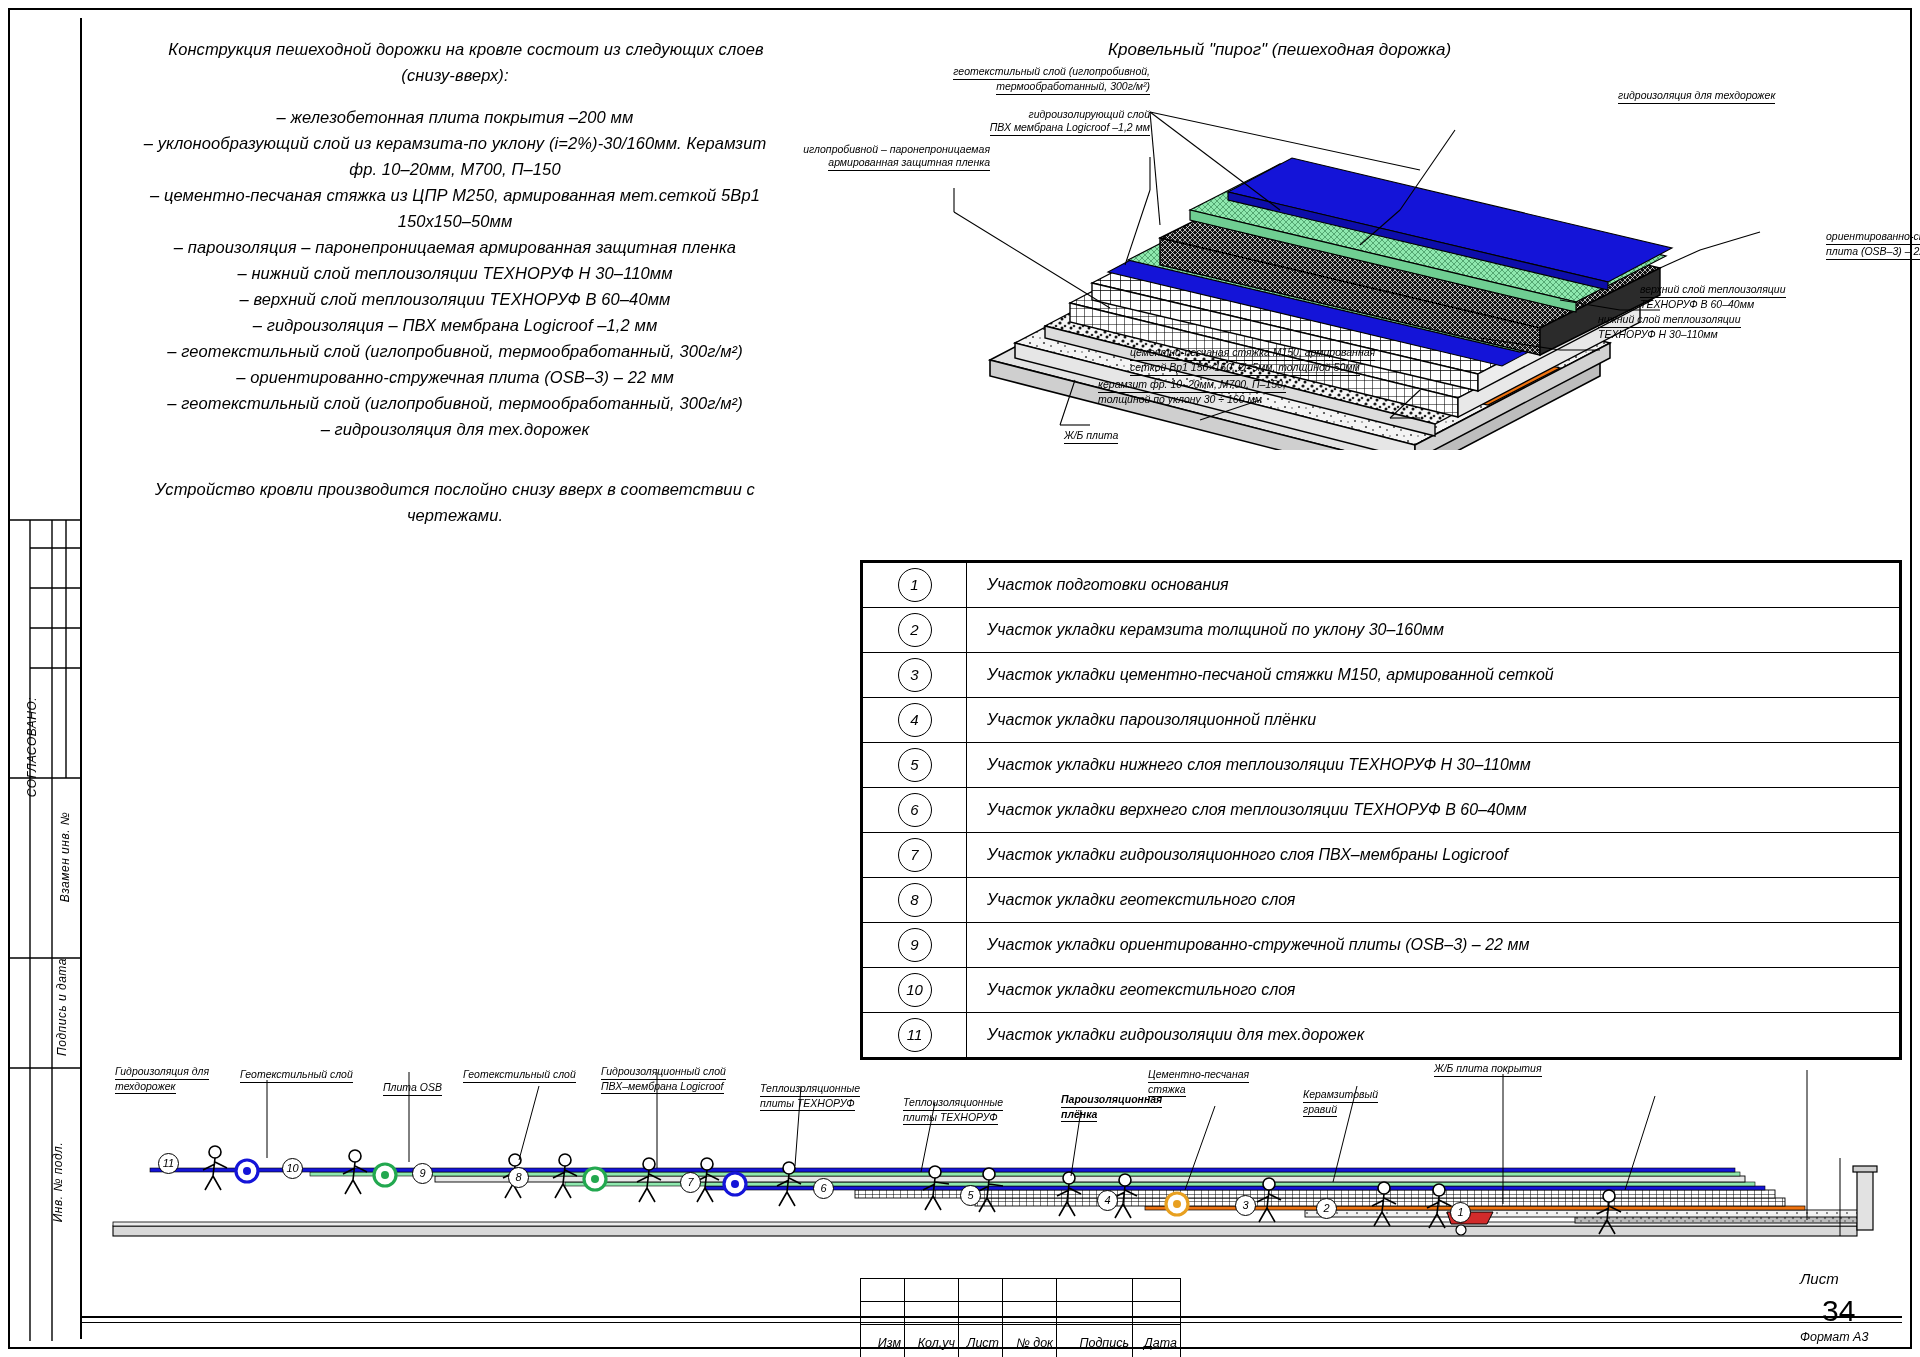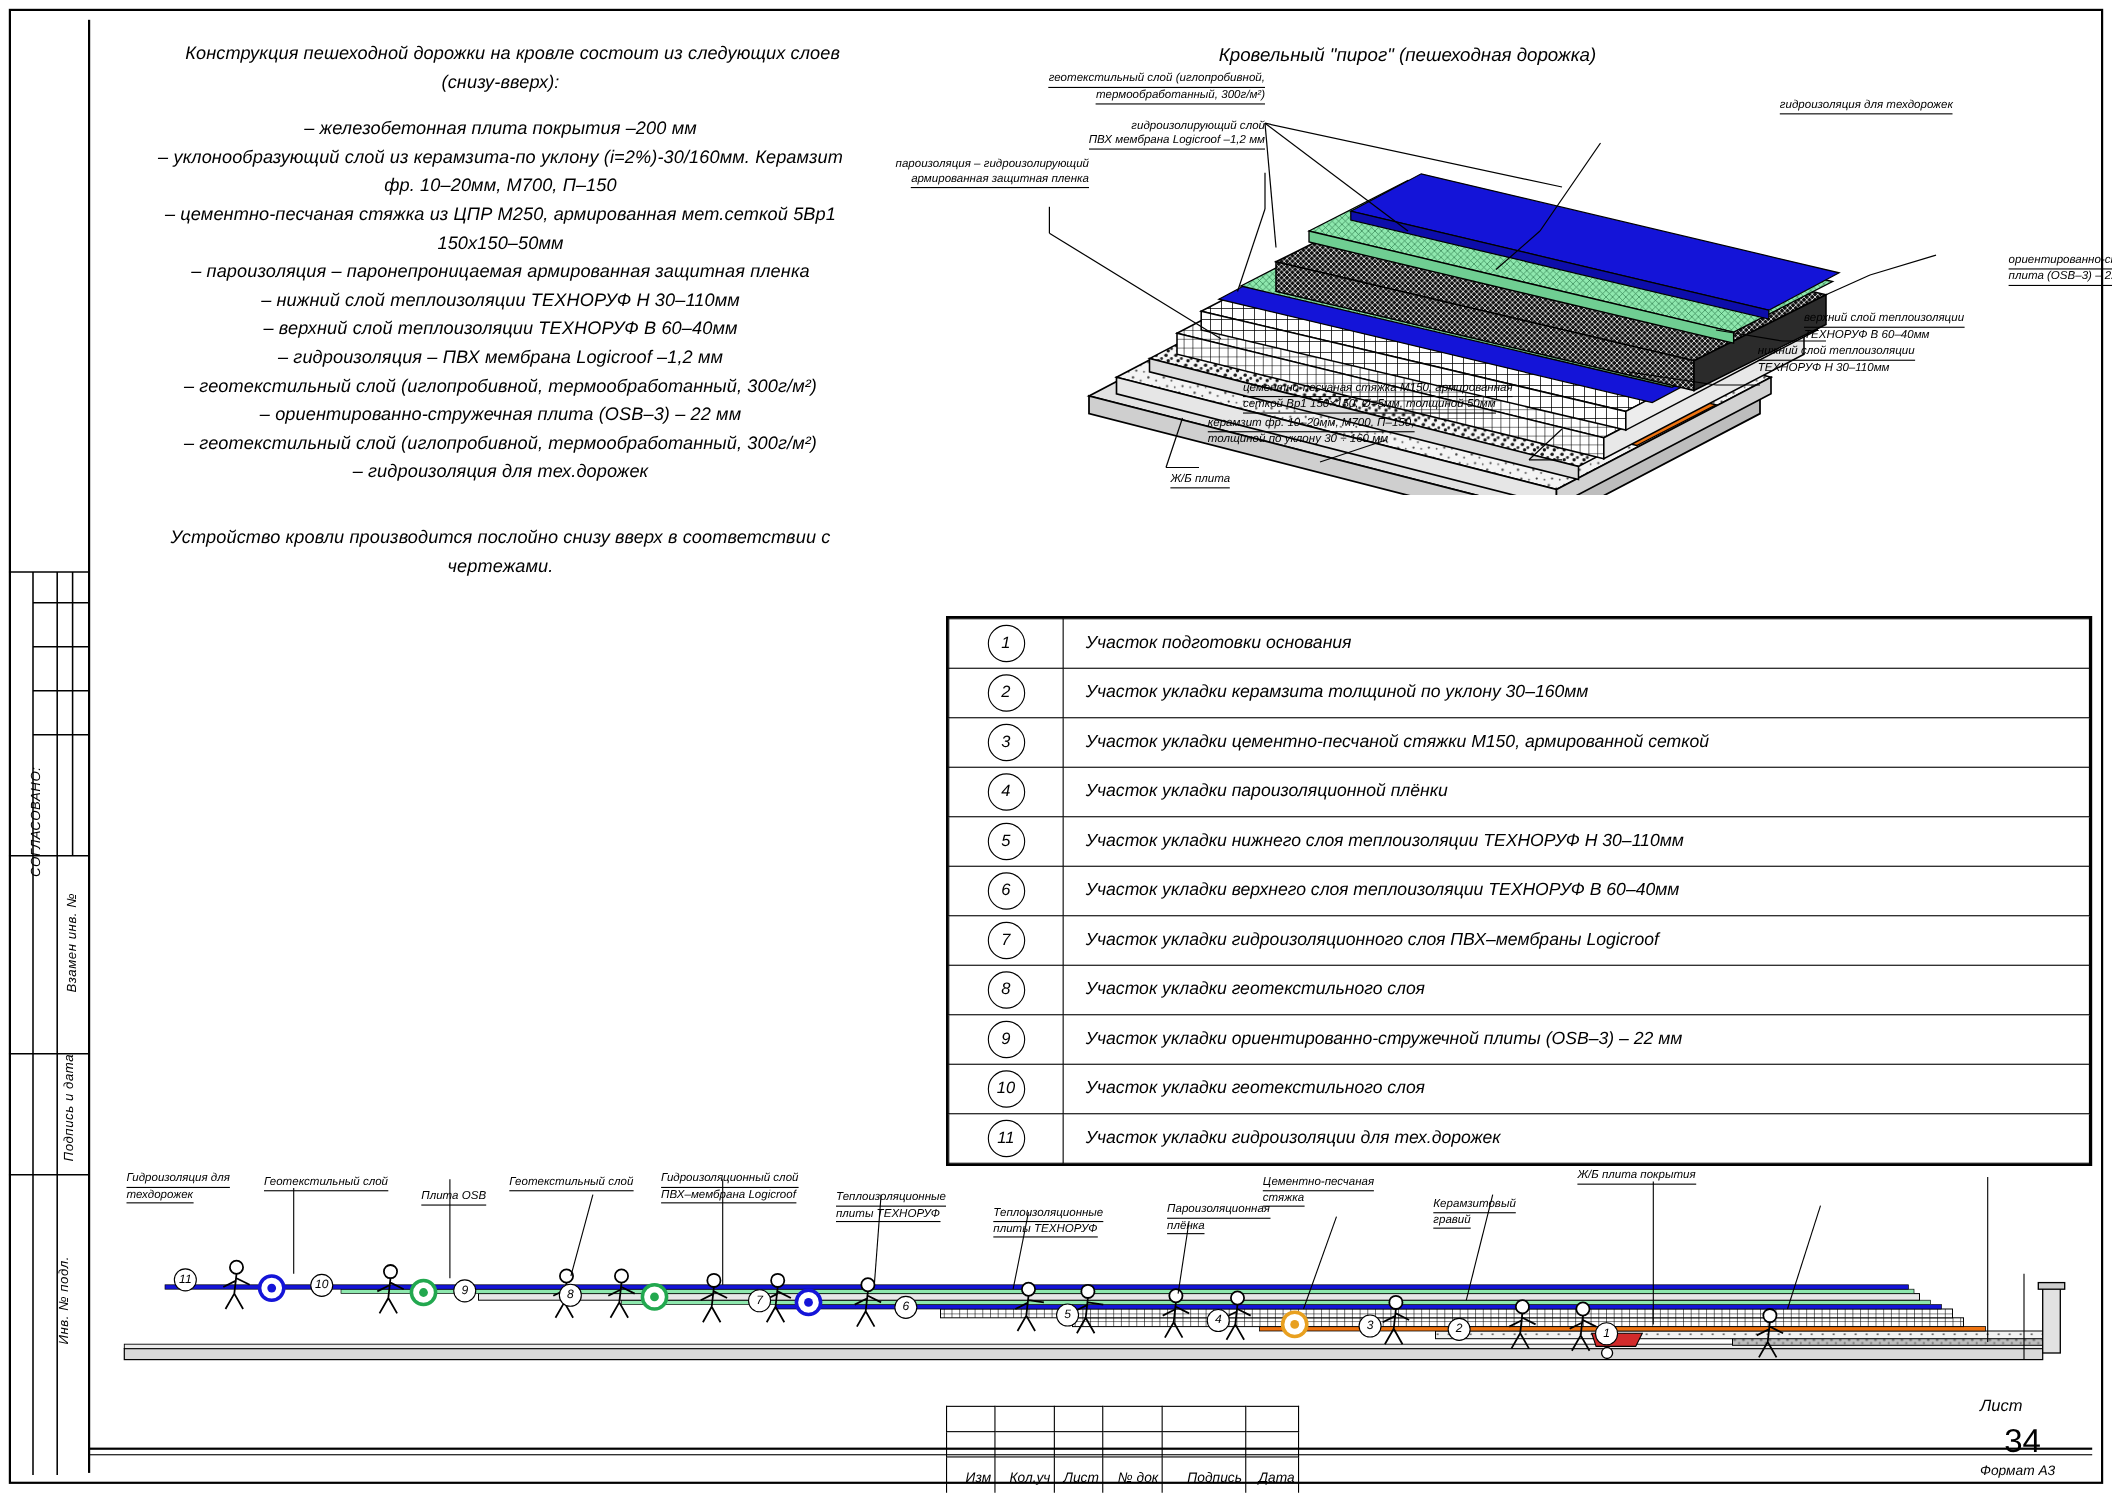--- a/index.html
+++ b/index.html
@@ -278,21 +278,21 @@
     <span class="u">геотекстильный слой (иглопробивной,</span><br>
     <span class="u">термообработанный, 300г/м²)</span>
   </div>
 
   <div class="calltxt right" style="left:880px; top:108px; width:270px;">
     <span>гидроизолирующий слой</span><br>
     <span class="u">ПВХ мембрана Logicroof –1,2 мм</span>
   </div>
 
   <div class="calltxt right" style="left:720px; top:143px; width:270px;">
-    <span>пароизоляция – гидроизолирующий</span><br>
+    <span>иглопробивной – паронепроницаемая</span><br>
     <span class="u">армированная защитная пленка</span>
   </div>
 
   <div class="calltxt" style="left:1618px; top:89px;">
     <span class="u">гидроизоляция для техдорожек</span>
   </div>
 
   <div class="calltxt" style="left:1826px; top:230px;">
     <span class="u">ориентированно-стружечная</span><br>
     <span class="u">плита (OSB–3) – 22 мм</span>
@@ -538,21 +538,21 @@
     <span class="u">ПВХ–мембрана Logicroof</span>
   </div>
   <div class="striplabel" style="left:760px; top:1082px;">
     <span class="u">Теплоизоляционные</span><br>
     <span class="u">плиты ТЕХНОРУФ</span>
   </div>
   <div class="striplabel" style="left:903px; top:1096px;">
     <span class="u">Теплоизоляционные</span><br>
     <span class="u">плиты ТЕХНОРУФ</span>
   </div>
-  <div class="striplabel" style="left:1061px; top:1093px;">
+  <div class="striplabel" style="left:1061px; top:1093px;font-weight:bold;">
     <span class="u">Пароизоляционная</span><br>
     <span class="u">плёнка</span>
   </div>
   <div class="striplabel" style="left:1148px; top:1068px;">
     <span class="u">Цементно-песчаная</span><br>
     <span class="u">стяжка</span>
   </div>
   <div class="striplabel" style="left:1303px; top:1088px;">
     <span class="u">Керамзитовый</span><br>
     <span class="u">гравий</span>

